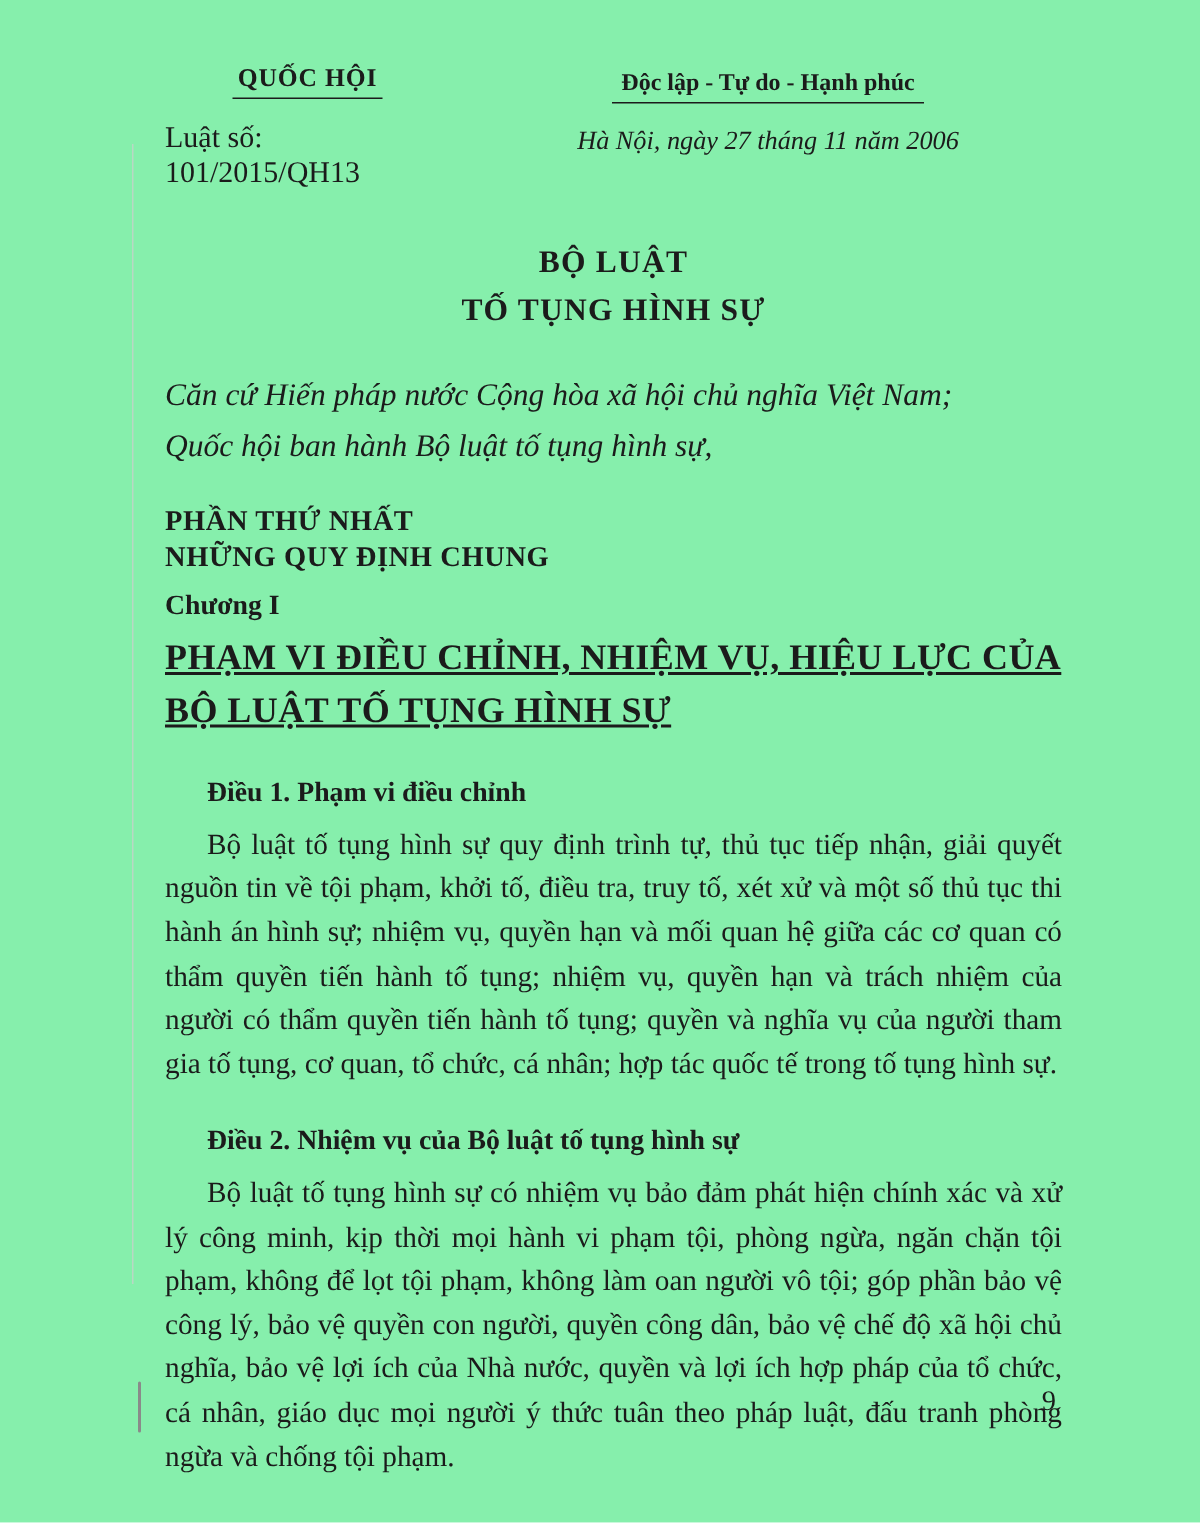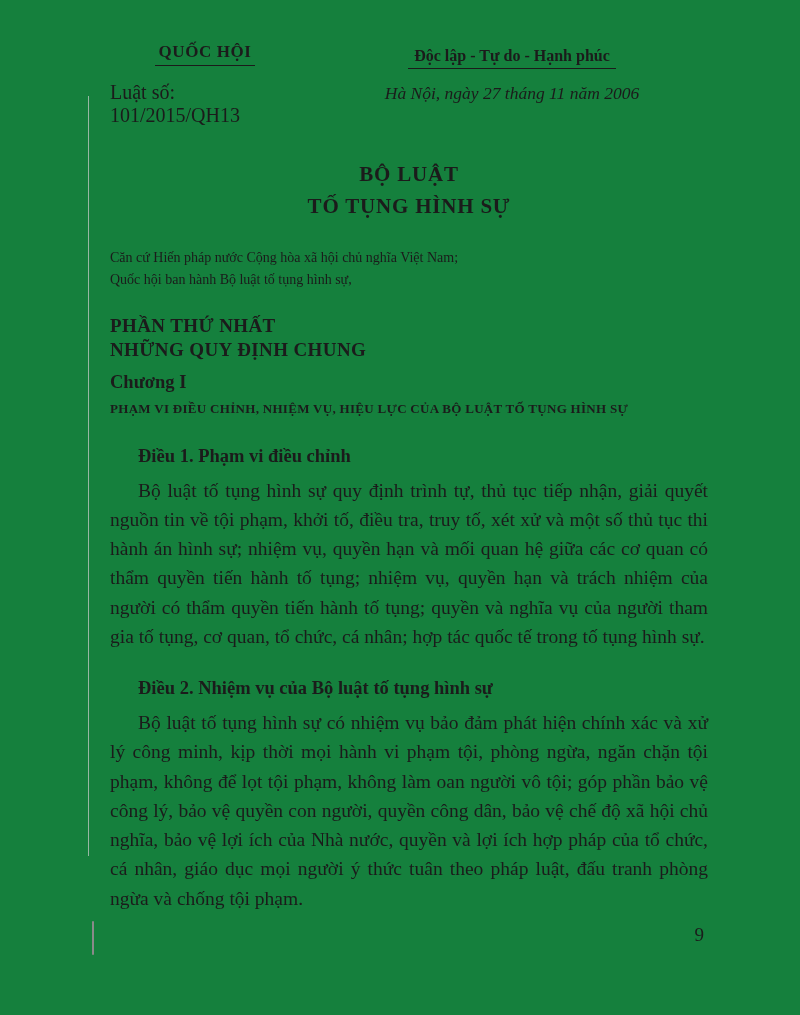--- a/index.html
+++ b/index.html
@@ -1,21 +1,21 @@
 <!DOCTYPE html>
 <html><head>
 <meta charset="utf-8">
 <style>
   * { box-sizing: border-box; }
   html, body { margin: 0; padding: 0; background: #ffffff; }
   .page {
     position: relative;
     width: 800px;
     height: 1015px;
-    background: #15803d;
+    background: #86efac;
     font-family: "Liberation Serif", serif;
     color: #1b1b1b;
     overflow: hidden;
   }
   .content {
     position: absolute;
     left: 110px;
     top: 42px;
     width: 598px;
   }
@@ -47,27 +47,27 @@
   
   .doc-title {
     margin-top: 32px;
     text-align: center;
     font-weight: bold;
     font-size: 21px;
     letter-spacing: .8px;
     line-height: 1.5;
   }
   
-  .preamble { margin-top: 25px; font-size: 14px; line-height: 1.6; }
+  .preamble { margin-top: 25px; font-style: italic; font-size: 21px; line-height: 1.6; }
   
   .part-heading { text-align: left; font-weight: bold; }
   .part-label   { margin-top: 23px; font-size: 19px; letter-spacing: .4px; }
   .part-title   { margin-top: 2px; font-size: 19px; letter-spacing: .4px; }
   .chapter-label{ margin-top: 11px; font-size: 18.5px; }
-  .chapter-title{ margin-top: 7px;  font-size: 13px; line-height: 1.45; letter-spacing: .3px; }
+  .chapter-title{ margin-top: 7px;  font-size: 24px; line-height: 1.45; letter-spacing: .3px; text-decoration: underline; }
   
   .article { margin-top: 27px; }
   .art-heading {
     margin: 0;
     font-size: 18.5px;
     font-weight: bold;
     padding-left: 28px;
   }
   .art-body {
     margin: 9px 0 0 0;

